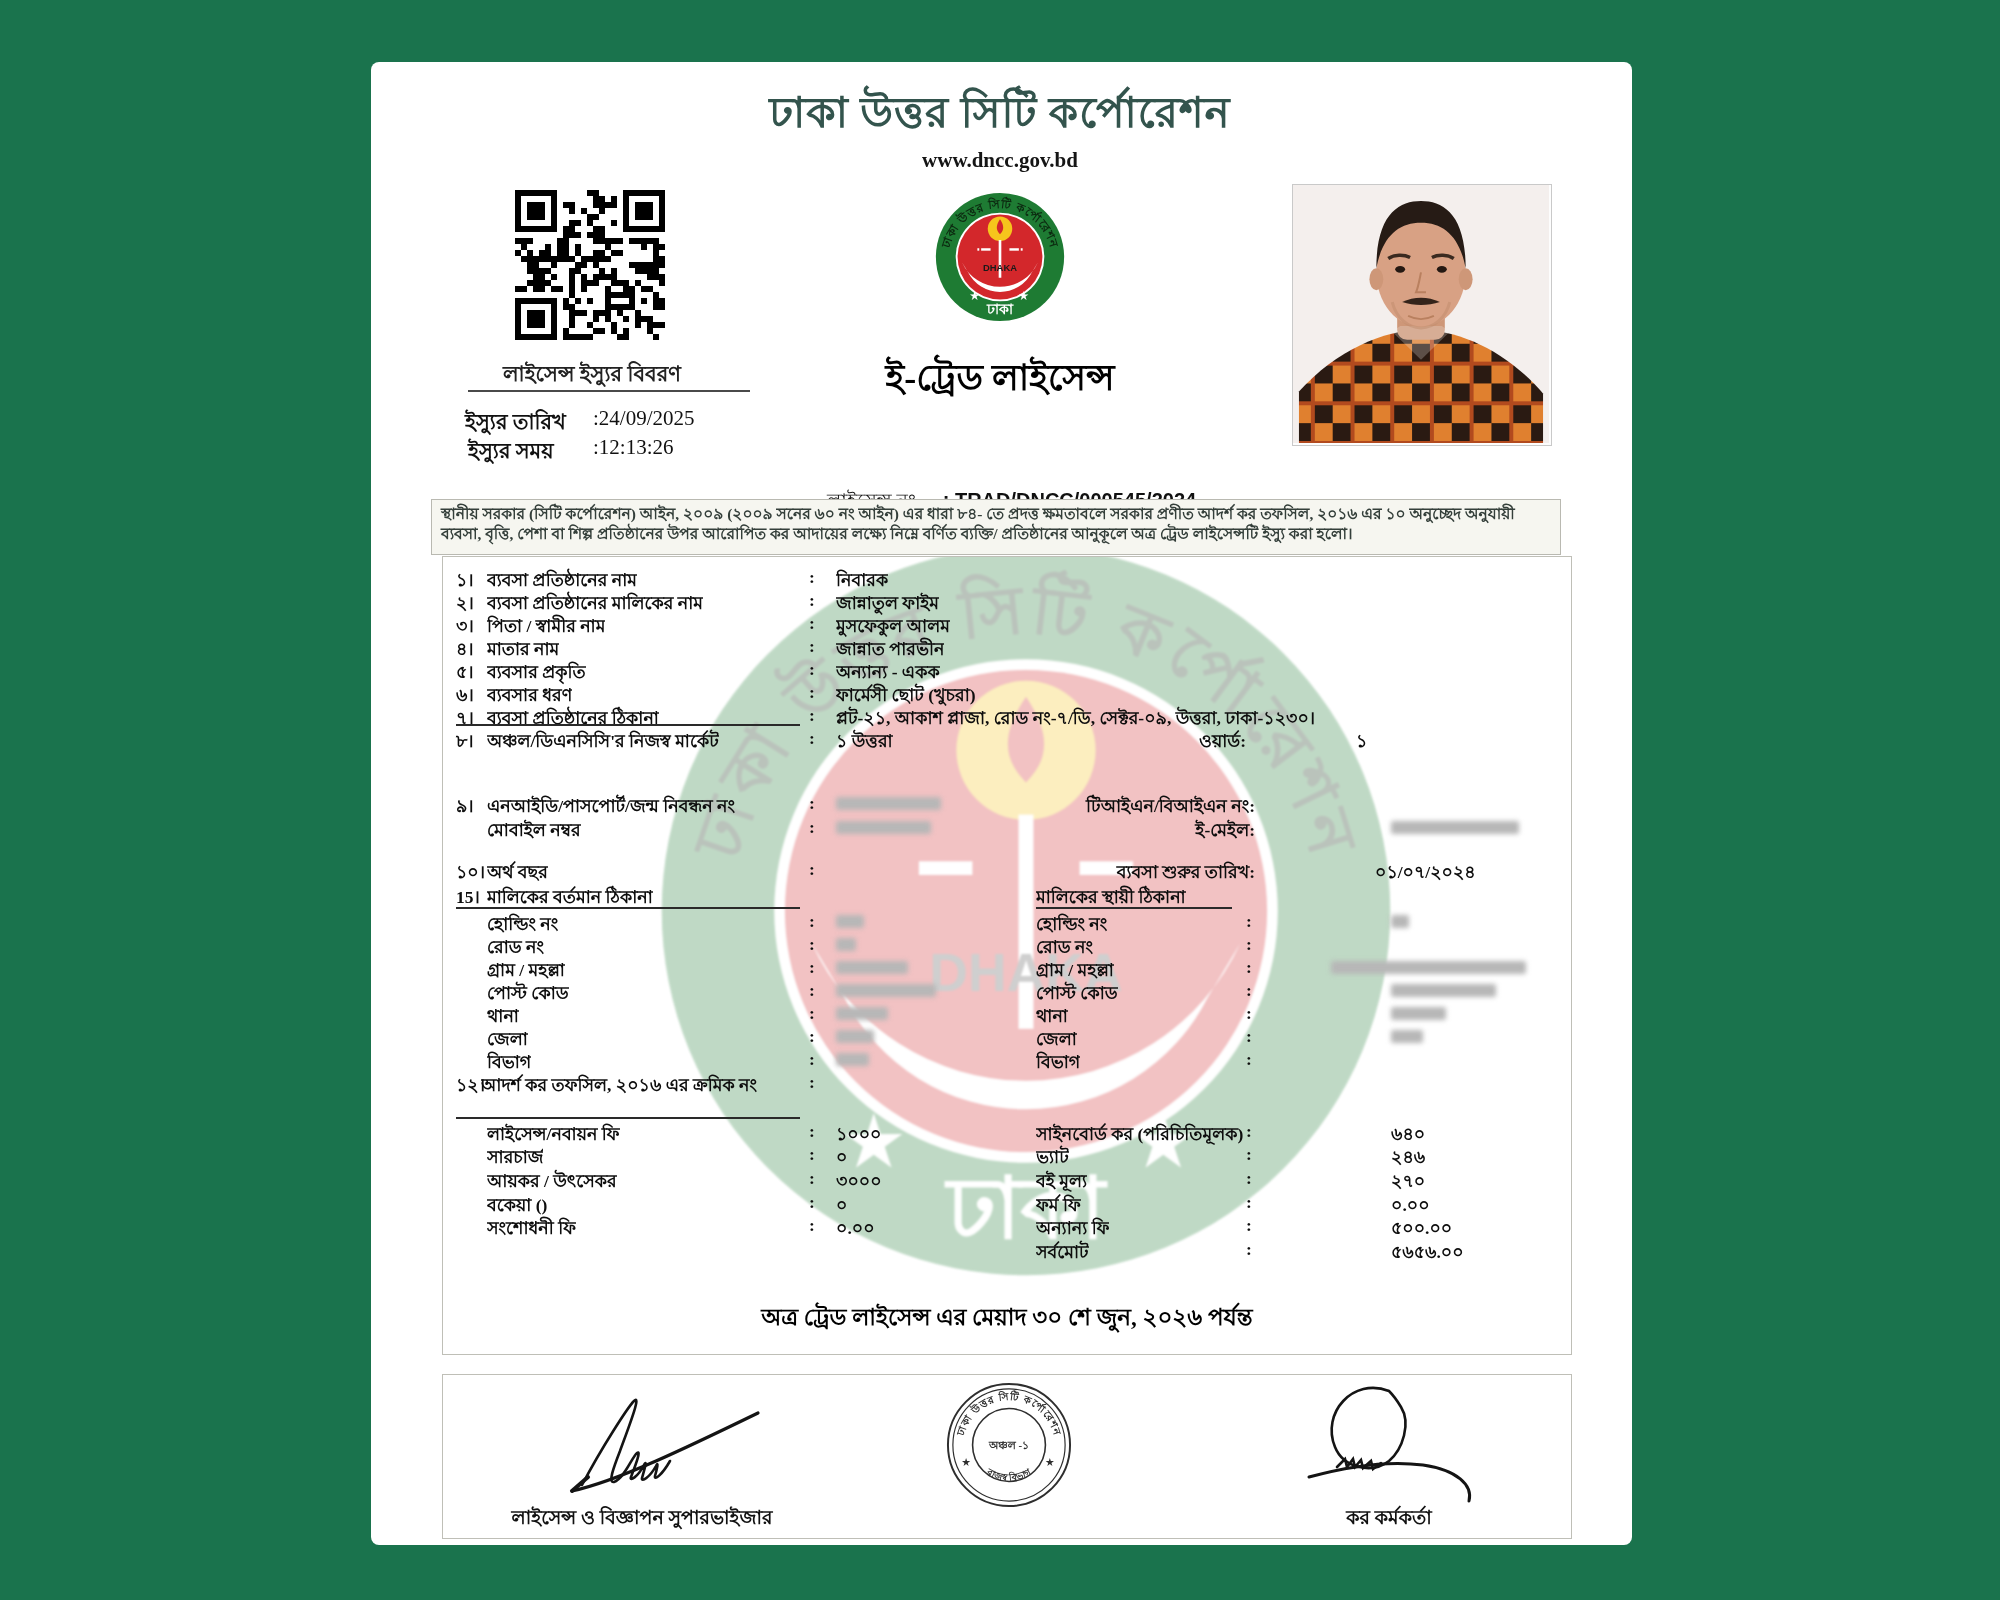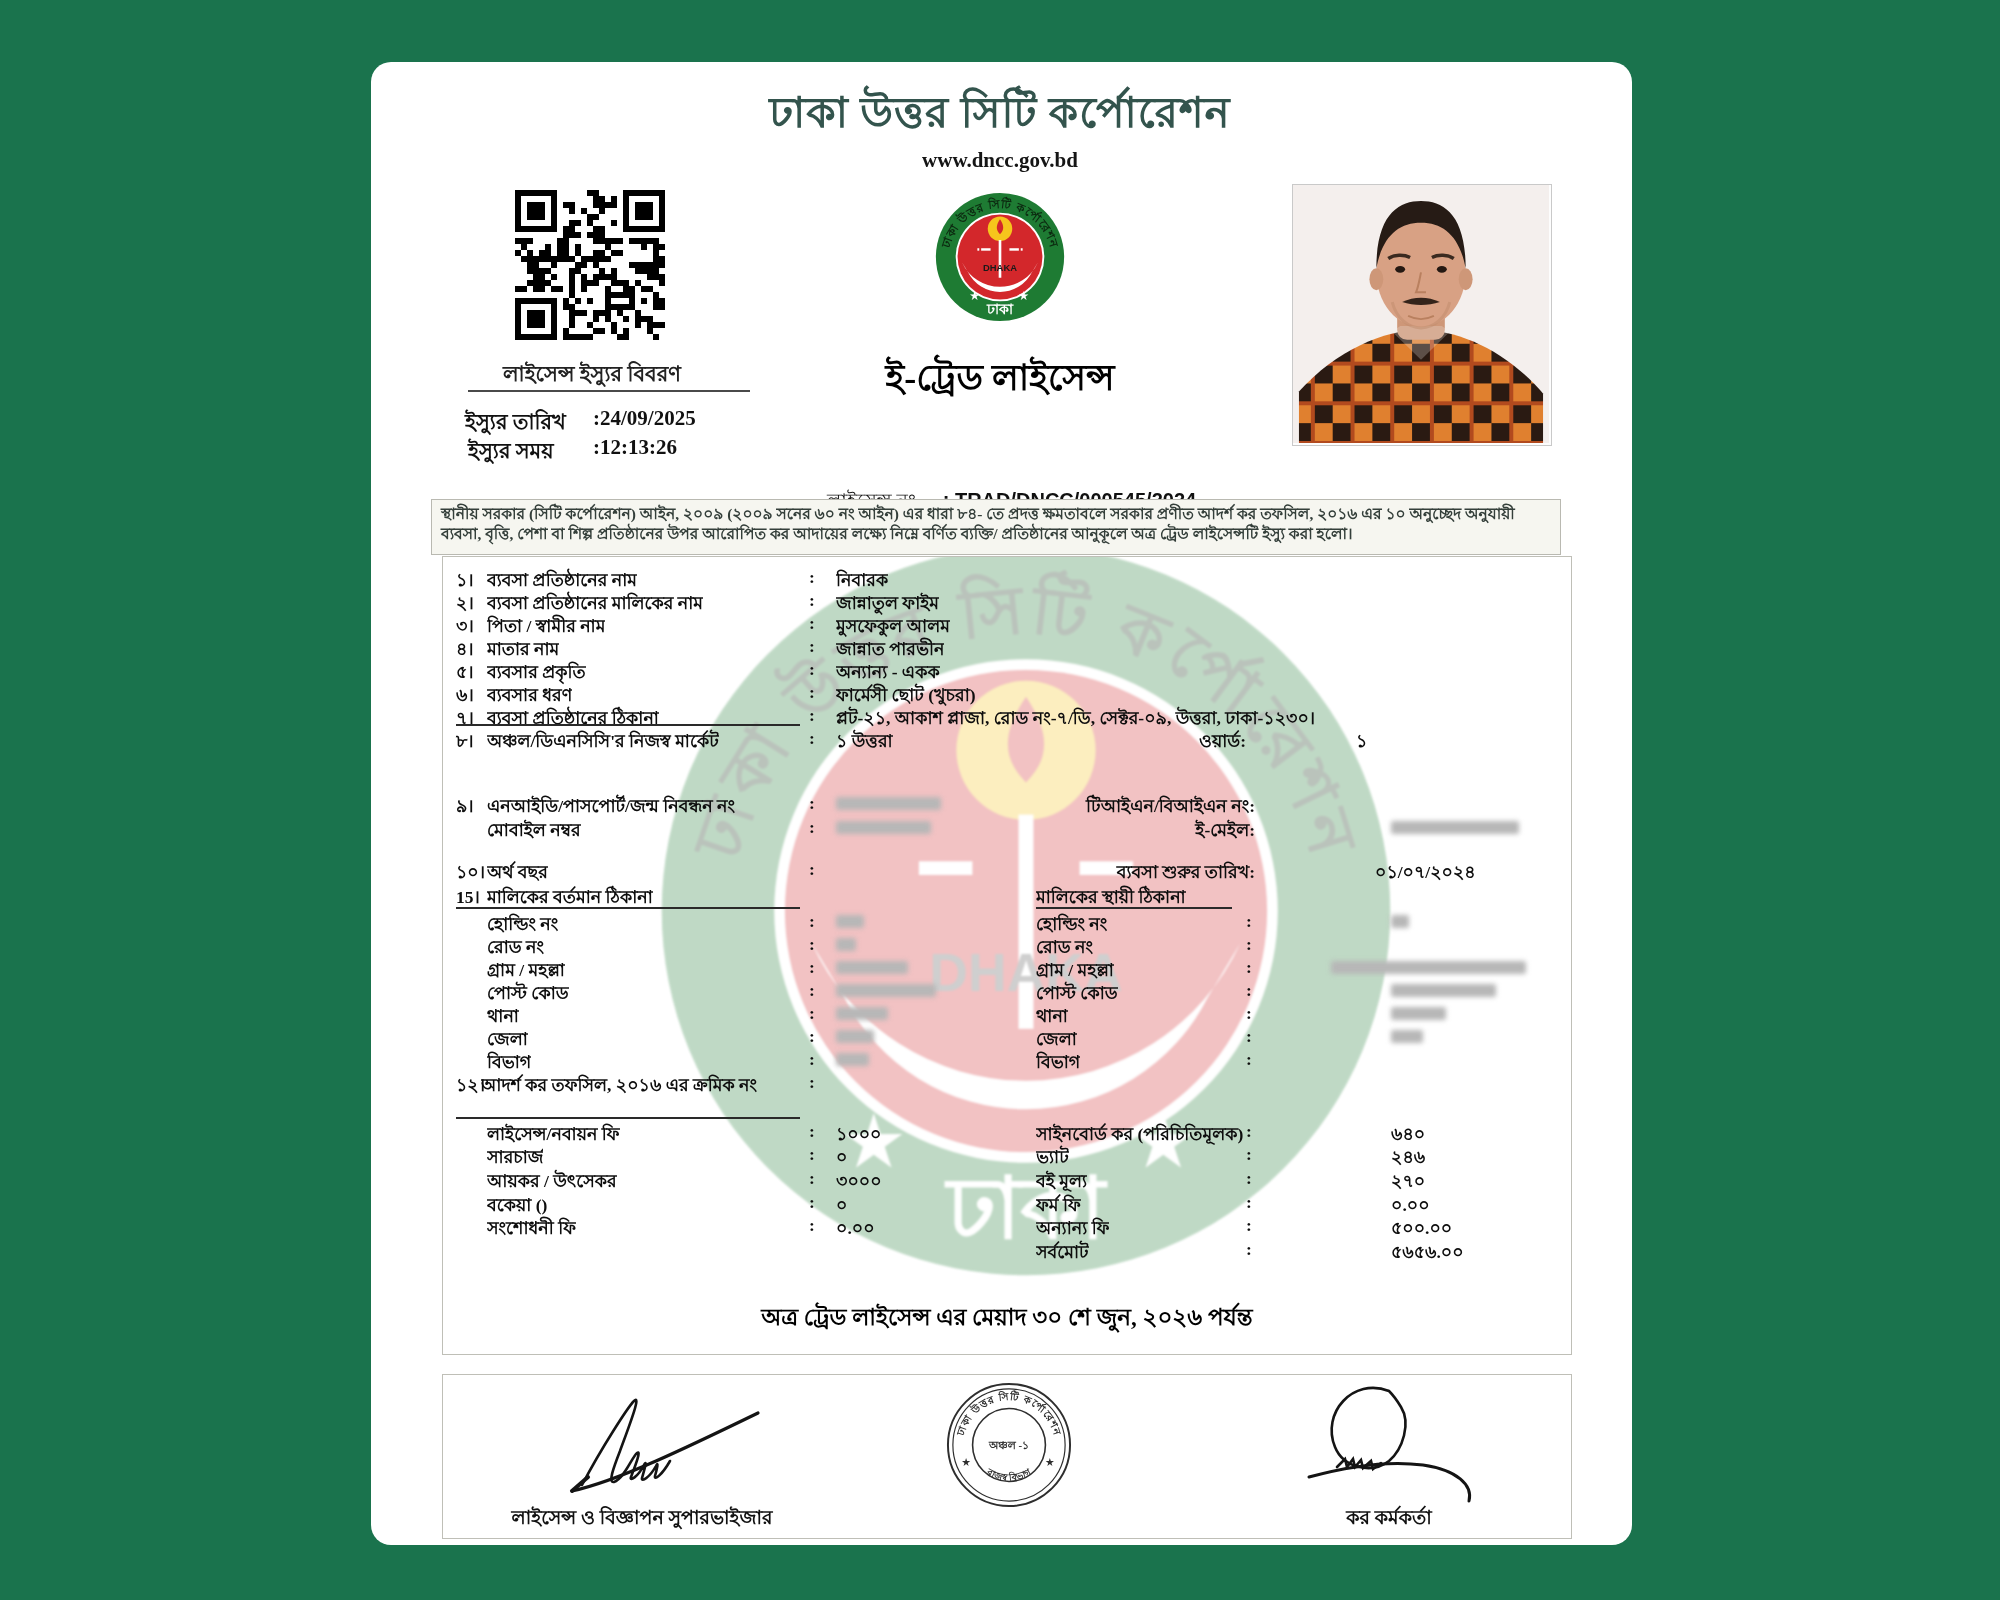--- a/index.html
+++ b/index.html
@@ -1,27 +1,27 @@
 <!DOCTYPE html>
 <html lang="bn"><head>
 <meta charset="utf-8">
 <style>
   html,body{margin:0;padding:0;}
   .page{position:relative;width:2000px;height:1600px;background:#1A734D;overflow:hidden;
         font-family:"Liberation Serif","DejaVu Serif",serif;color:#101010;}
-  .card{position:absolute;left:371px;top:62px;width:1261px;height:1483px;background:#ffffff;border-radius:20px;}
+  .card{position:absolute;left:371px;top:62px;width:1261px;height:1483px;background:#ffffff;border-radius:8px;}
   .abs{position:absolute;}
   .nowrap{white-space:nowrap;}
   .org-title{left:0;top:80px;width:2000px;text-align:center;font-size:42px;font-weight:700;color:#33544D;letter-spacing:1px;}
   .site{left:0;top:148px;width:2000px;text-align:center;font-size:21px;color:#151515;}
   .qr-box{left:515px;top:190px;width:150px;height:150px;background:#fff;}
   .qr-caption{left:442px;top:358px;width:300px;text-align:center;font-size:21px;font-weight:600;color:#222;}
   .qr-underline{left:468px;top:390px;width:282px;height:0;border-top:2px solid #4a4a4a;}
   .iss-lbl{font-size:21px;font-weight:700;color:#111;}
-  .iss-val{font-size:21px;color:#111;font-weight:bold;}
+  .iss-val{font-size:21px;color:#111;}
   .doc-title{left:800px;top:350px;width:400px;text-align:center;font-size:36px;font-weight:700;color:#000;}
   .lic-line{left:780px;top:436px;width:460px;font-size:19px;color:#111;}
   .lic-no{font-family:"Liberation Sans","DejaVu Sans",sans-serif;font-weight:700;font-size:20px;}
   .photo-box{left:1292px;top:184px;width:258px;height:260px;background:#fdfdfd;border:1px solid #c9c9c9;}
   .legal-box{left:442px;top:499px;width:1128px;height:54px;background:#f6f6f0;border:1px solid #b9b9b1;overflow:hidden;}
   .legal-text{position:absolute;left:9px;top:4px;width:1110px;font-size:15.5px;line-height:20px;color:#343f3a;font-weight:600;}
   .form-box{left:442px;top:556px;width:1128px;height:797px;background:#fff;border:1px solid #bfbfb7;overflow:hidden;}
   .sig-box{left:442px;top:1374px;width:1128px;height:163px;background:#fff;border:1px solid #bfbfb7;}
   .watermark{position:absolute;left:208px;top:-21px;width:750px;height:750px;opacity:0.28;filter:blur(1px);pointer-events:none;}
   .frow{position:absolute;left:0;width:1128px;height:23px;font-size:17.5px;font-weight:700;color:#0d0d0d;}

